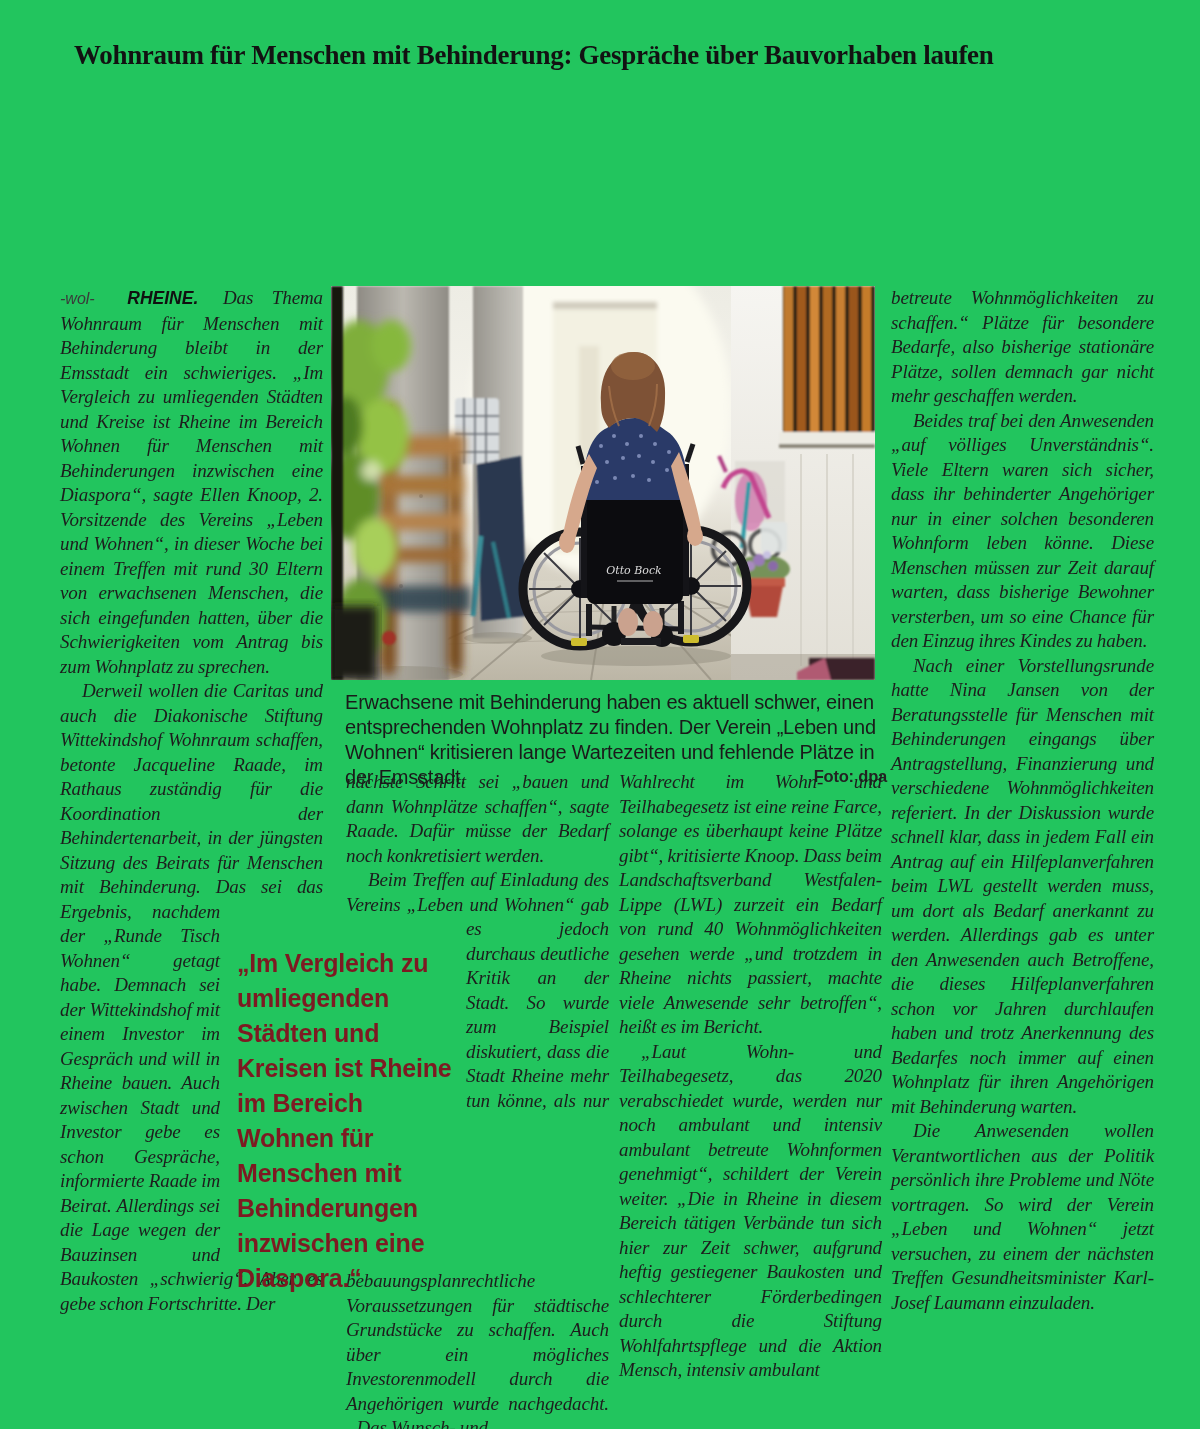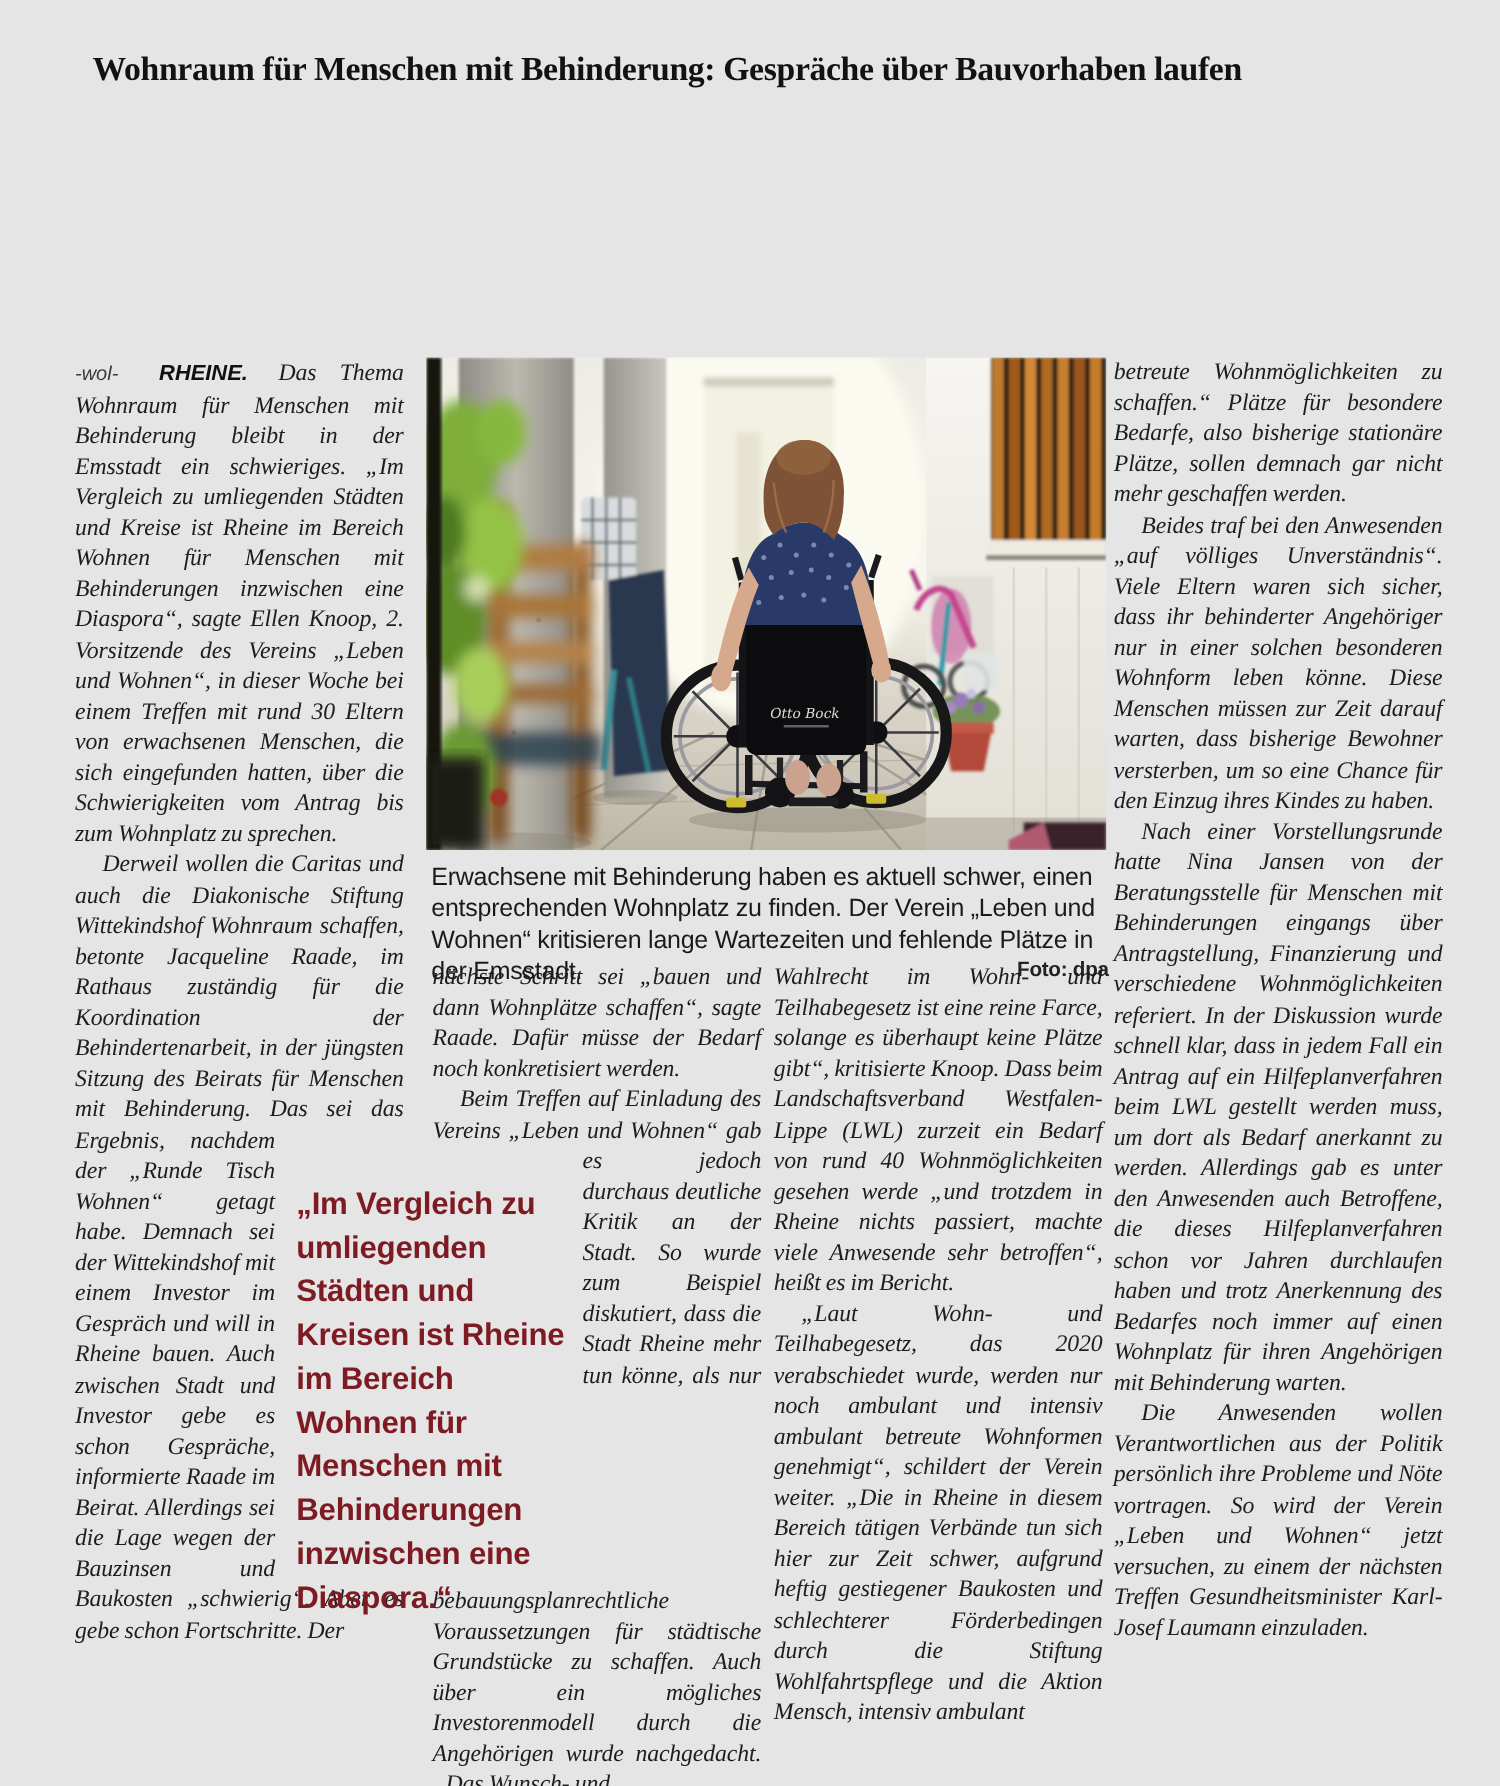--- a/index.html
+++ b/index.html
@@ -1,17 +1,17 @@
 <!DOCTYPE html>
 <html lang="de"><head>
 <meta charset="utf-8">
 <style>
   html,body { margin:0; padding:0; background:#ffffff; }
   .page {
-    position:relative; width:1200px; height:1429px; background:#e5e5e5;
+    position:relative; width:1200px; height:1429px; background:#22c55e;
     overflow:hidden; font-family:"Liberation Serif", serif; color:#1d1d1d;
   }
   .kicker {
     position:absolute; left:74px; top:40px; width:1080px;
     font-size:27px; font-weight:700; letter-spacing:-0.3px; color:#121212;
     font-family:"Liberation Serif", serif; white-space:nowrap;
   }
   .headline {
     position:absolute; left:70px; top:76px;
     font-size:86px; line-height:98px; font-weight:700;
@@ -28,21 +28,21 @@
   .byline {
     font-family:"Liberation Sans", sans-serif; font-size:16px; color:#3a3a3a;
     margin-right:14px; letter-spacing:0; word-spacing:0;
   }
   .dateline {
     font-family:"Liberation Sans", sans-serif; font-weight:700; font-size:17.5px;
     color:#101010; margin-right:6px; letter-spacing:0; word-spacing:0;
   }
   .spacer1 { float:right; width:95px; height:345px; margin-left:8px; }
   .spacer2 { float:left;  width:112px; height:352px; margin-right:8px; }
-  .photo { position:absolute; left:341px; top:286px; width:616px; height:394px; }
+  .photo { position:absolute; left:331px; top:286px; width:616px; height:394px; }
   .photo svg { display:block; width:544px; height:394px; }
   .caption {
     position:absolute; left:345px; top:690px; width:544px;
     font-family:"Liberation Sans", sans-serif; font-size:20px; line-height:25px;
     color:#1a1a1a; letter-spacing:-0.2px; text-align:left;
   }
   .credit {
     position:absolute; right:2px; bottom:1px;
     font-size:16.5px; color:#222222;font-weight:bold;
   }

